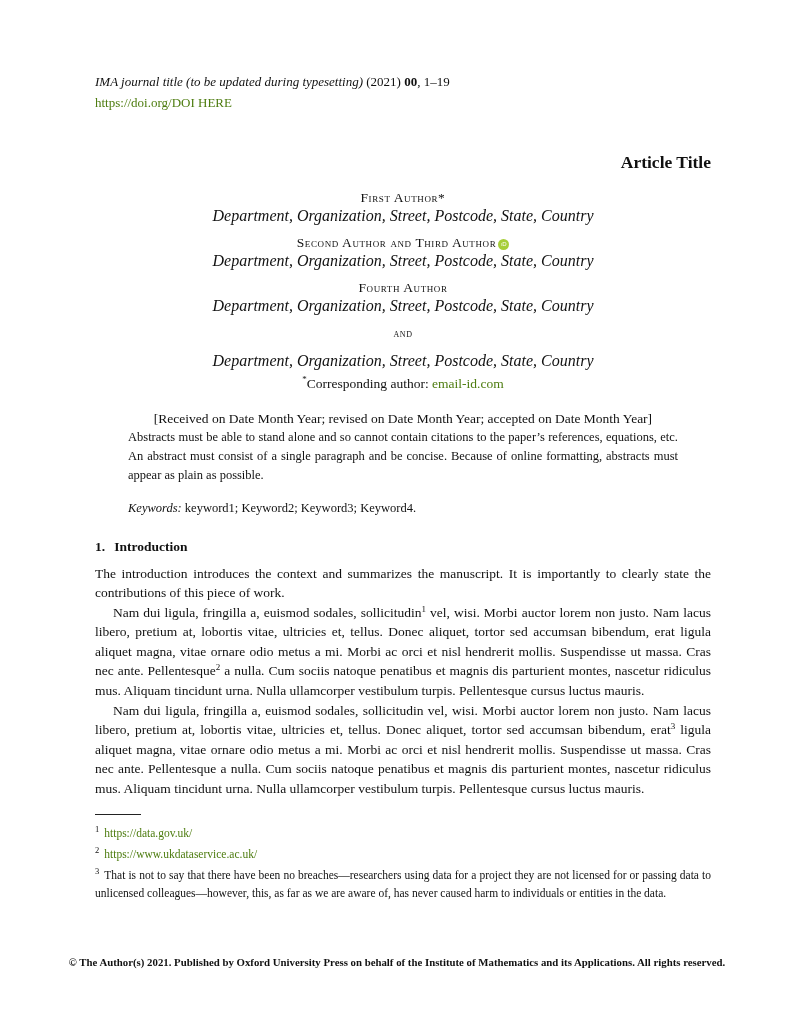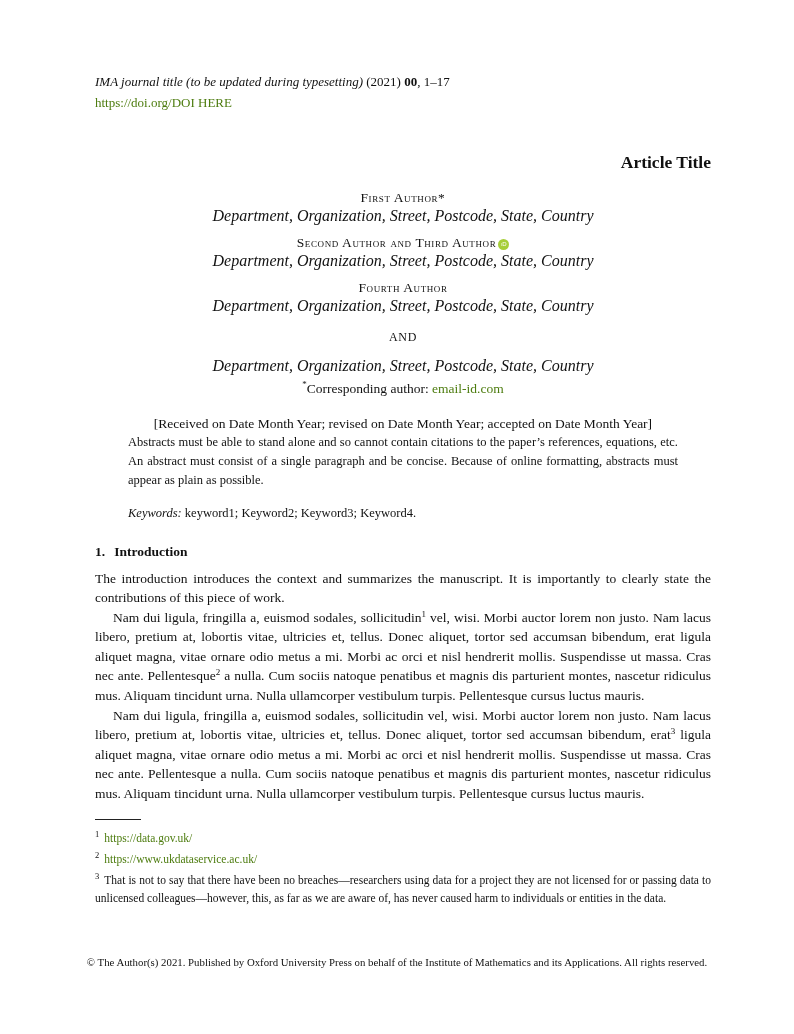--- a/index.html
+++ b/index.html
@@ -48,21 +48,21 @@
     color: #ffffff;
     font-size: 6px; line-height: 11px;
     text-align: center;
     font-family: "Liberation Sans", sans-serif;
     vertical-align: 1px;
     margin-left: 2px;
     letter-spacing: 0;
   }
   .author-affil { font-size: 16px; font-style: italic; line-height: 19px; }
   .and-separator {
-    font-size: 17px;
+    font-size: 12px;
     font-variant: small-caps;
     letter-spacing: 0.6px;
     margin-top: 11px;
   }
   .corresponding-line { font-size: 13.5px; line-height: 18px; }
   .corresponding-line sup { font-size: 9px; }
 
   
   .received-line {
     margin-top: 17px;
@@ -106,29 +106,30 @@
   .footnote sup { font-size: 8.5px; margin-right: 5px; }
 
   
   .page-footer {
     position: absolute;
     top: 956px; left: 0;
     width: 794px;
     text-align: center;
     font-size: 10.8px;
     color: #111111;
+    font-weight: bold;
   }
 </style>
 </head>
 <body>
 
 <div class="page-column">
 
   <div class="journal-line">
-    <span class="jt-italic">IMA journal title (to be updated during typesetting)</span><span> (2021) </span><span class="jt-vol">00</span><span>, 1–17</span>
+    <span class="jt-italic">IMA journal title (to be updated during typesetting)</span><span> (2021) </span><span class="jt-vol">00</span><span>, 1–19</span>
   </div>
   <div class="doi-line">
     <a>https://doi.org/DOI HERE</a>
   </div>
 
   <div class="article-title">Article Title</div>
 
   <div class="authors-block">
 
     <div class="author-entry">

